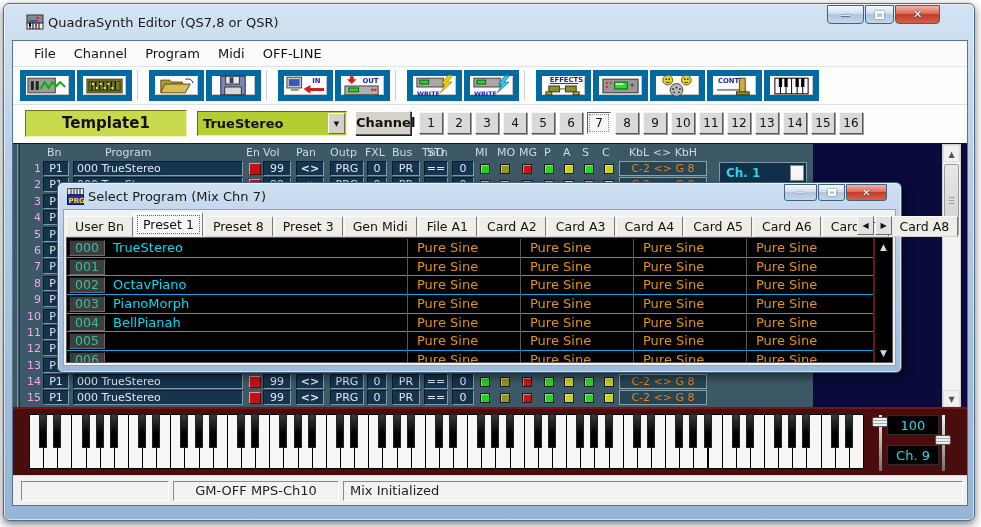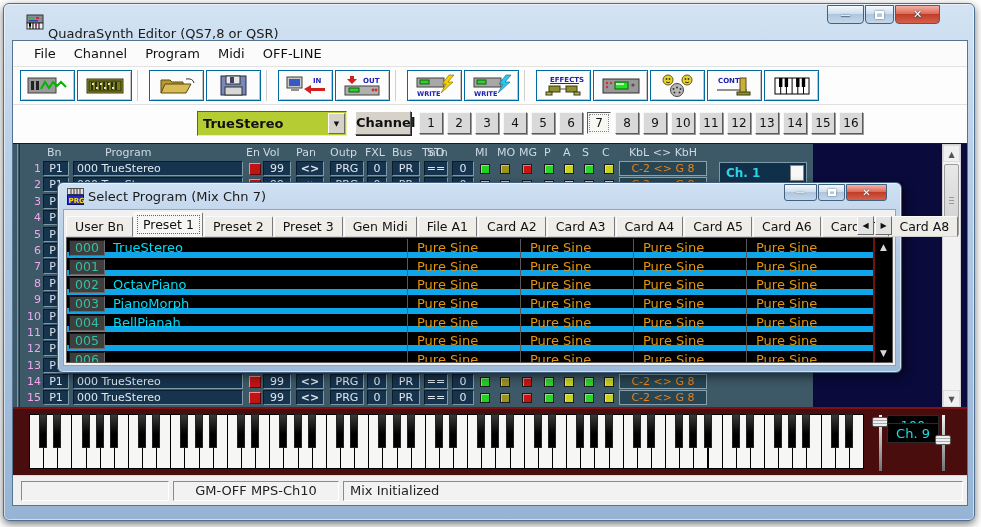--- a/index.html
+++ b/index.html
@@ -5,21 +5,21 @@
   * { box-sizing: border-box; margin:0; padding:0; }
   body { background:#fff; font-family:"DejaVu Sans", sans-serif; }
   #stage { position:relative; width:981px; height:527px; overflow:hidden; background:#fff; }
 
   
   .win { position:absolute; left:3px; top:3px; width:972px; height:518px;
          border-radius:6px; border:1px solid #4f6f90;
          background:linear-gradient(180deg,#d3e3f3 0%,#b8cfe7 30%,#a3bedb 70%,#97b4d4 100%);
          box-shadow:0 3px 9px rgba(0,0,0,.55), inset 0 0 0 1px rgba(255,255,255,.55); }
   .titlebar { position:absolute; left:0; top:0; right:0; height:34px; }
-  .title-text { position:absolute; left:44px; top:22px; font-size:13px; color:#1a1a1a; }
+  .title-text { position:absolute; left:44px; top:11px; font-size:13px; color:#1a1a1a; }
   .appicon { position:absolute; left:22px; top:10px; }
 
   .wbtns { position:absolute; top:1px; right:34px; display:flex; }
   .wbtn { height:19px; margin-left:1px; border:1px solid #43617e; border-radius:0 0 4px 4px;
           background:linear-gradient(180deg,#f4fafd 0%,#cfdeee 45%,#b0c6de 50%,#c4d7ea 100%);
           color:#fff; text-align:center; font-size:10px; line-height:17px;
           text-shadow:0 0 2px #35506b, 0 1px 1px #35506b; }
   .wbtn.min { width:37px; } .wbtn.max { width:29px; }
   .wbtn.close { width:45px; background:linear-gradient(180deg,#f3b0a6 0%,#dd6a57 45%,#c23d28 50%,#d4604a 100%); font-weight:bold; font-size:11px; }
   .maxglyph { display:inline-block; width:9px; height:8px; border:2px solid #fff; box-shadow:0 0 2px #35506b; margin-top:5px; }
@@ -28,21 +28,21 @@
             background:#ffffff; border:1px solid #54748f; }
 
   
   .menubar { position:absolute; left:0; top:0; right:0; height:26px; background:#fbfbfb;
              border-bottom:1px solid #e2e2e2; display:flex; align-items:center; padding-left:12px; }
   .menu-item { font-size:13px; color:#111; padding:3px 9px; }
 
   
   .toolbar { position:absolute; left:0; top:26px; right:0; height:38px; background:#fdfdfd;
              border-bottom:1px solid #e0e0e0; display:flex; align-items:center; padding-left:6px; }
-  .tbtn { width:55px; height:31px; margin:0 1px; background:#fcfcfc; border:1px solid #0369a1;
+  .tbtn { width:55px; height:31px; margin:0 1px; background:#fcfcfc; border:6px solid #0369a1;
           box-shadow:inset 1px 1px 0 #fff, inset -1px -1px 0 #c4c4c4;
           display:flex; align-items:center; justify-content:center; padding:0; }
   .tsep { width:8px; height:31px; border-left:1px solid #d0d0d0; border-right:1px solid #fff; margin:0 3px 0 4px; }
   .tbtn svg text { font-family:"DejaVu Sans", sans-serif; }
 
   
   .tplrow { position:absolute; left:0; top:64px; right:0; height:38px; background:#fdfdfd; }
   .tpl-name { position:absolute; left:12px; top:5px; width:162px; height:27px; background:#c9d94e;
               border:1px solid; border-color:#6a7420 #eef6b0 #eef6b0 #6a7420;
               font-size:15px; font-weight:bold; color:#111; text-align:center; line-height:25px; }
@@ -106,21 +106,21 @@
   #kb { position:absolute; left:16px; top:5px; width:834px; height:55px; background:#000; }
   .wkey { position:absolute; top:0; height:55px; background:#f6f6f4; border:1px solid #000; }
   .bkey { position:absolute; top:0; width:8px; height:34px; background:linear-gradient(180deg,#3a3a3a,#000 60%); border:1px solid #222; z-index:2; }
   .strack { position:absolute; width:3px; top:6px; height:56px; background:linear-gradient(180deg,#f2f2f2,#707070); }
   .t1 { left:866px; } .t2 { left:929px; }
   .shandle { position:absolute; width:16px; height:10px; border:1px solid #555; border-radius:2px;
              background:repeating-linear-gradient(180deg,#eee 0 2px,#aaa 2px 3px); }
   .h1 { left:859px; top:8px; } .h2 { left:922px; top:26px; }
   .lcd { position:absolute; left:874px; width:52px; height:20px; background:#000; color:#20dce8;
          font-size:13px; text-align:center; line-height:20px; border:1px solid #2a2a2a; }
-  .lcd1 { top:6px; } .lcd2 { top:14px; }
+  .lcd1 { top:6px; } .lcd2 { top:36px; }
 
   
   .statusbar { position:absolute; left:0; top:434px; right:0; height:30px; background:#f0f0f0; border-top:1px solid #d8d8d8; }
   .sp { position:absolute; top:5px; height:20px; background:#f2f2f2; border:1px solid; border-color:#8a8a8a #ffffff #ffffff #8a8a8a;
         font-size:13px; line-height:18px; color:#222; white-space:nowrap; overflow:hidden; }
   .sp1 { left:8px; width:148px; }
   .sp2 { left:160px; width:166px; text-align:center; }
   .sp3 { left:330px; width:620px; padding-left:6px; }
 
   
@@ -143,21 +143,21 @@
   .tab { height:21px; padding:0 8px; margin-right:1px; background:#efede7;
          border:1px solid; border-color:#fbfbfb #7a7a7a #d0d0d0 #fbfbfb; border-radius:2px 2px 0 0;
          font-size:12.5px; color:#111; line-height:20px; white-space:nowrap; }
   .tab.active { height:25px; line-height:24px; background:#f6f6f4; border-bottom-color:#f6f6f4; z-index:2;
                 outline:1px dotted #666; outline-offset:-4px; }
   .tabarrows { position:absolute; right:3px; top:6px; display:flex; }
   .abtn { width:17px; height:19px; margin-left:1px; background:#e2e2e2; border:1px solid; border-color:#fff #6a6a6a #6a6a6a #fff;
           font-size:8px; color:#111; text-align:center; line-height:18px; }
   .dtable { position:absolute; left:2px; right:2px; top:27px; bottom:2px; background:#000; border:1px solid #5a5a5a; overflow:hidden; }
   .drows { position:absolute; left:0; top:1px; right:19px; }
-  .drow { position:relative; height:18.7px; border-bottom:6px solid #0ea5e9; }
+  .drow { position:relative; height:18.7px; border-bottom:1px solid #0ea5e9; }
   .dnum { position:absolute; left:2px; top:1px; width:36px; height:16px; background:#3e3e3e;
           border:1px solid; border-color:#141414 #6a6a6a #6a6a6a #141414;
           color:#34bfa4; font-size:12.5px; line-height:14px; text-align:center; }
   .dname { position:absolute; left:46px; top:0; width:292px; color:#00dcf4; font-size:13px; line-height:18px; white-space:nowrap; }
   .dv { position:absolute; top:0; height:18.7px; width:113px; color:#e0940f; font-size:13px; line-height:18px; padding-left:9px; border-left:1px solid #585858; white-space:nowrap; }
   .dv0 { left:340px; } .dv1 { left:453px; } .dv2 { left:566px; } .dv3 { left:679px; width:115px; }
   .dsb { position:absolute; right:0; top:0; bottom:0; width:19px; background:#000; border-left:2px solid #6a1414; }
   .dsb .arr { position:absolute; left:0; right:0; height:16px; color:#d8d8d8; font-size:9px; text-align:center; line-height:16px; }
   .dsb .up { top:1px; } .dsb .dn { bottom:1px; }
 </style>
@@ -322,20 +322,21 @@
             <path d="M10.7 5 v16 M16.4 5 v16 M22.1 5 v16 M27.8 5 v16 M33.5 5 v16" stroke="#000"></path>
             <rect x="9" y="5" width="3.4" height="9" fill="#000"></rect>
               <rect x="14.7" y="5" width="3.4" height="9" fill="#000"></rect>
             <rect x="26.1" y="5" width="3.4" height="9" fill="#000"></rect>
               <rect x="31.8" y="5" width="3.4" height="9" fill="#000"></rect>
           </svg>
         </button>
       </div>
 
       <div class="tplrow">
+        <div class="tpl-name">Template1</div>
         <div class="prog-dd">
           <span>TrueStereo</span>
           <span class="dd-arrow">▼</span>
         </div>
         <div class="select-btn">Channel</div>
         <div class="chbtns">
 
         <div class="chbtn">1</div>
             <div class="chbtn">2</div>
             <div class="chbtn">3</div>
@@ -854,21 +855,21 @@
     <div class="dbtns">
       <div class="dbtn min">—</div>
       <div class="dbtn max"><span class="dmaxglyph"></span></div>
       <div class="dbtn close">✕</div>
     </div>
     <div class="dbody">
       <div class="tabs">
 
       <div class="tab">User Bn</div>
           <div class="tab active">Preset 1</div>
-          <div class="tab">Preset 2</div>
+          <div class="tab">Preset 8</div>
           <div class="tab">Preset 3</div>
           <div class="tab">Gen Midi</div>
           <div class="tab">File A1</div>
           <div class="tab">Card A2</div>
           <div class="tab">Card A3</div>
           <div class="tab">Card A4</div>
           <div class="tab">Card A5</div>
           <div class="tab">Card A6</div>
           <div class="tab">Card A7</div>
           <div class="tab">Card A8</div>

